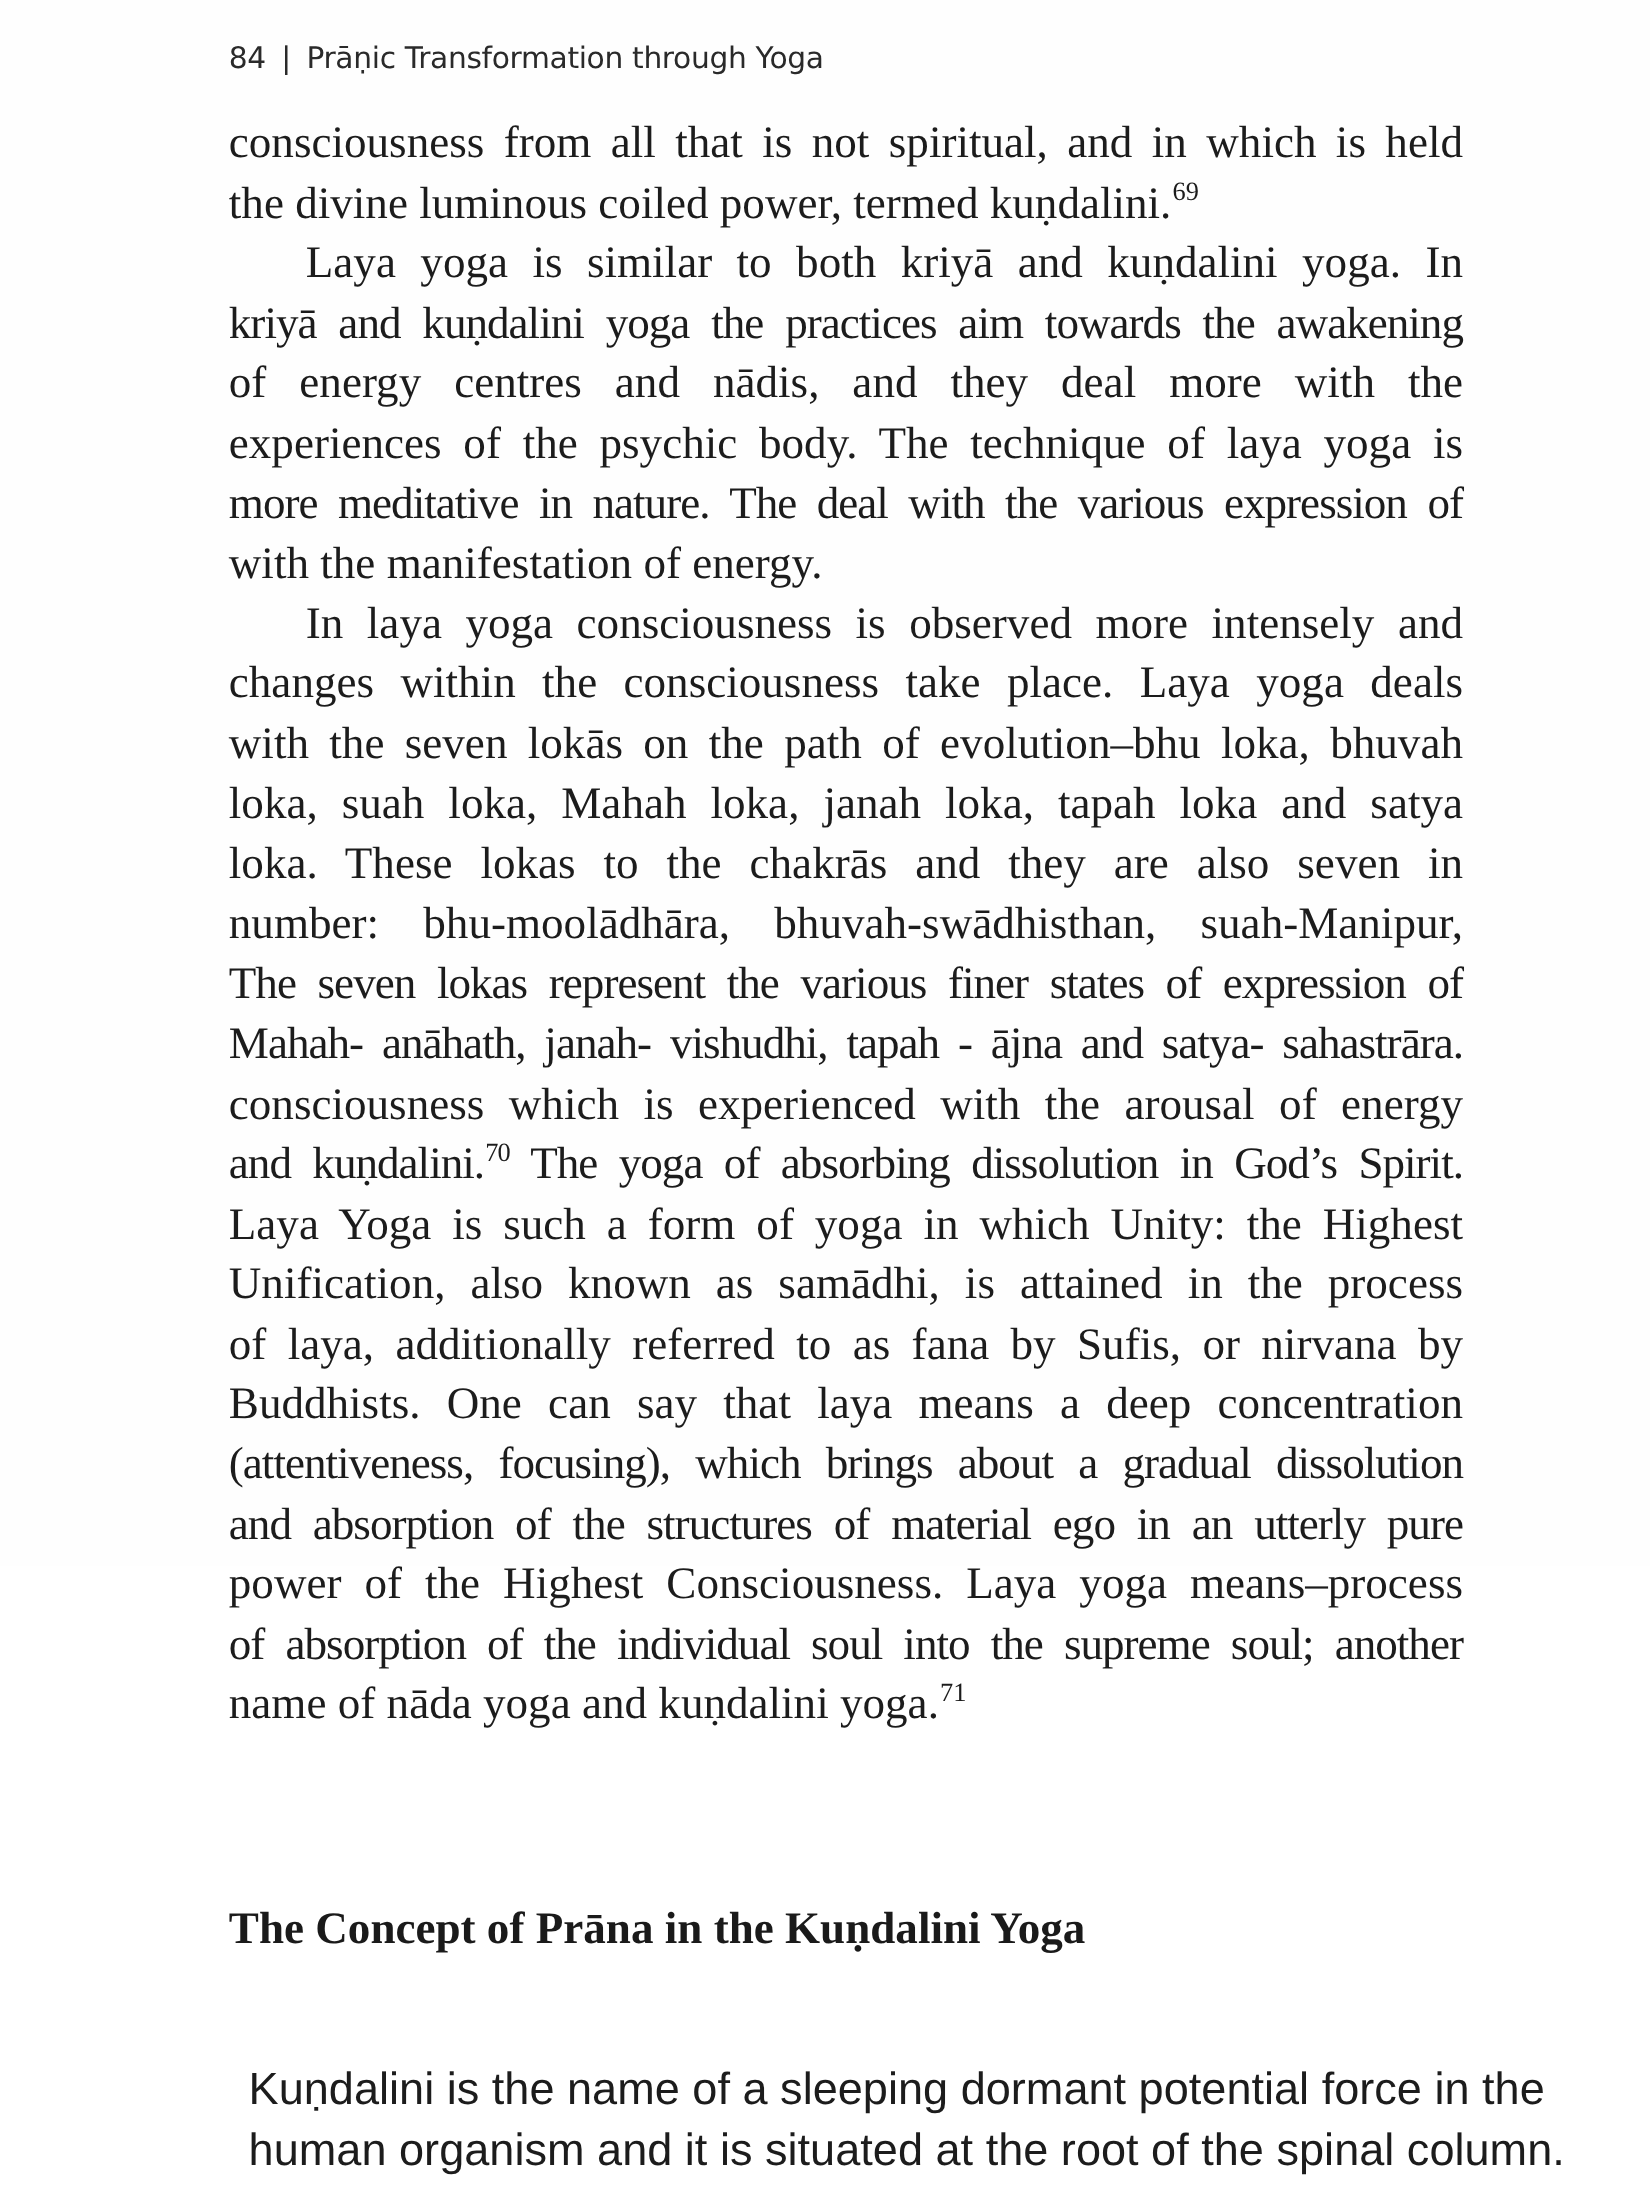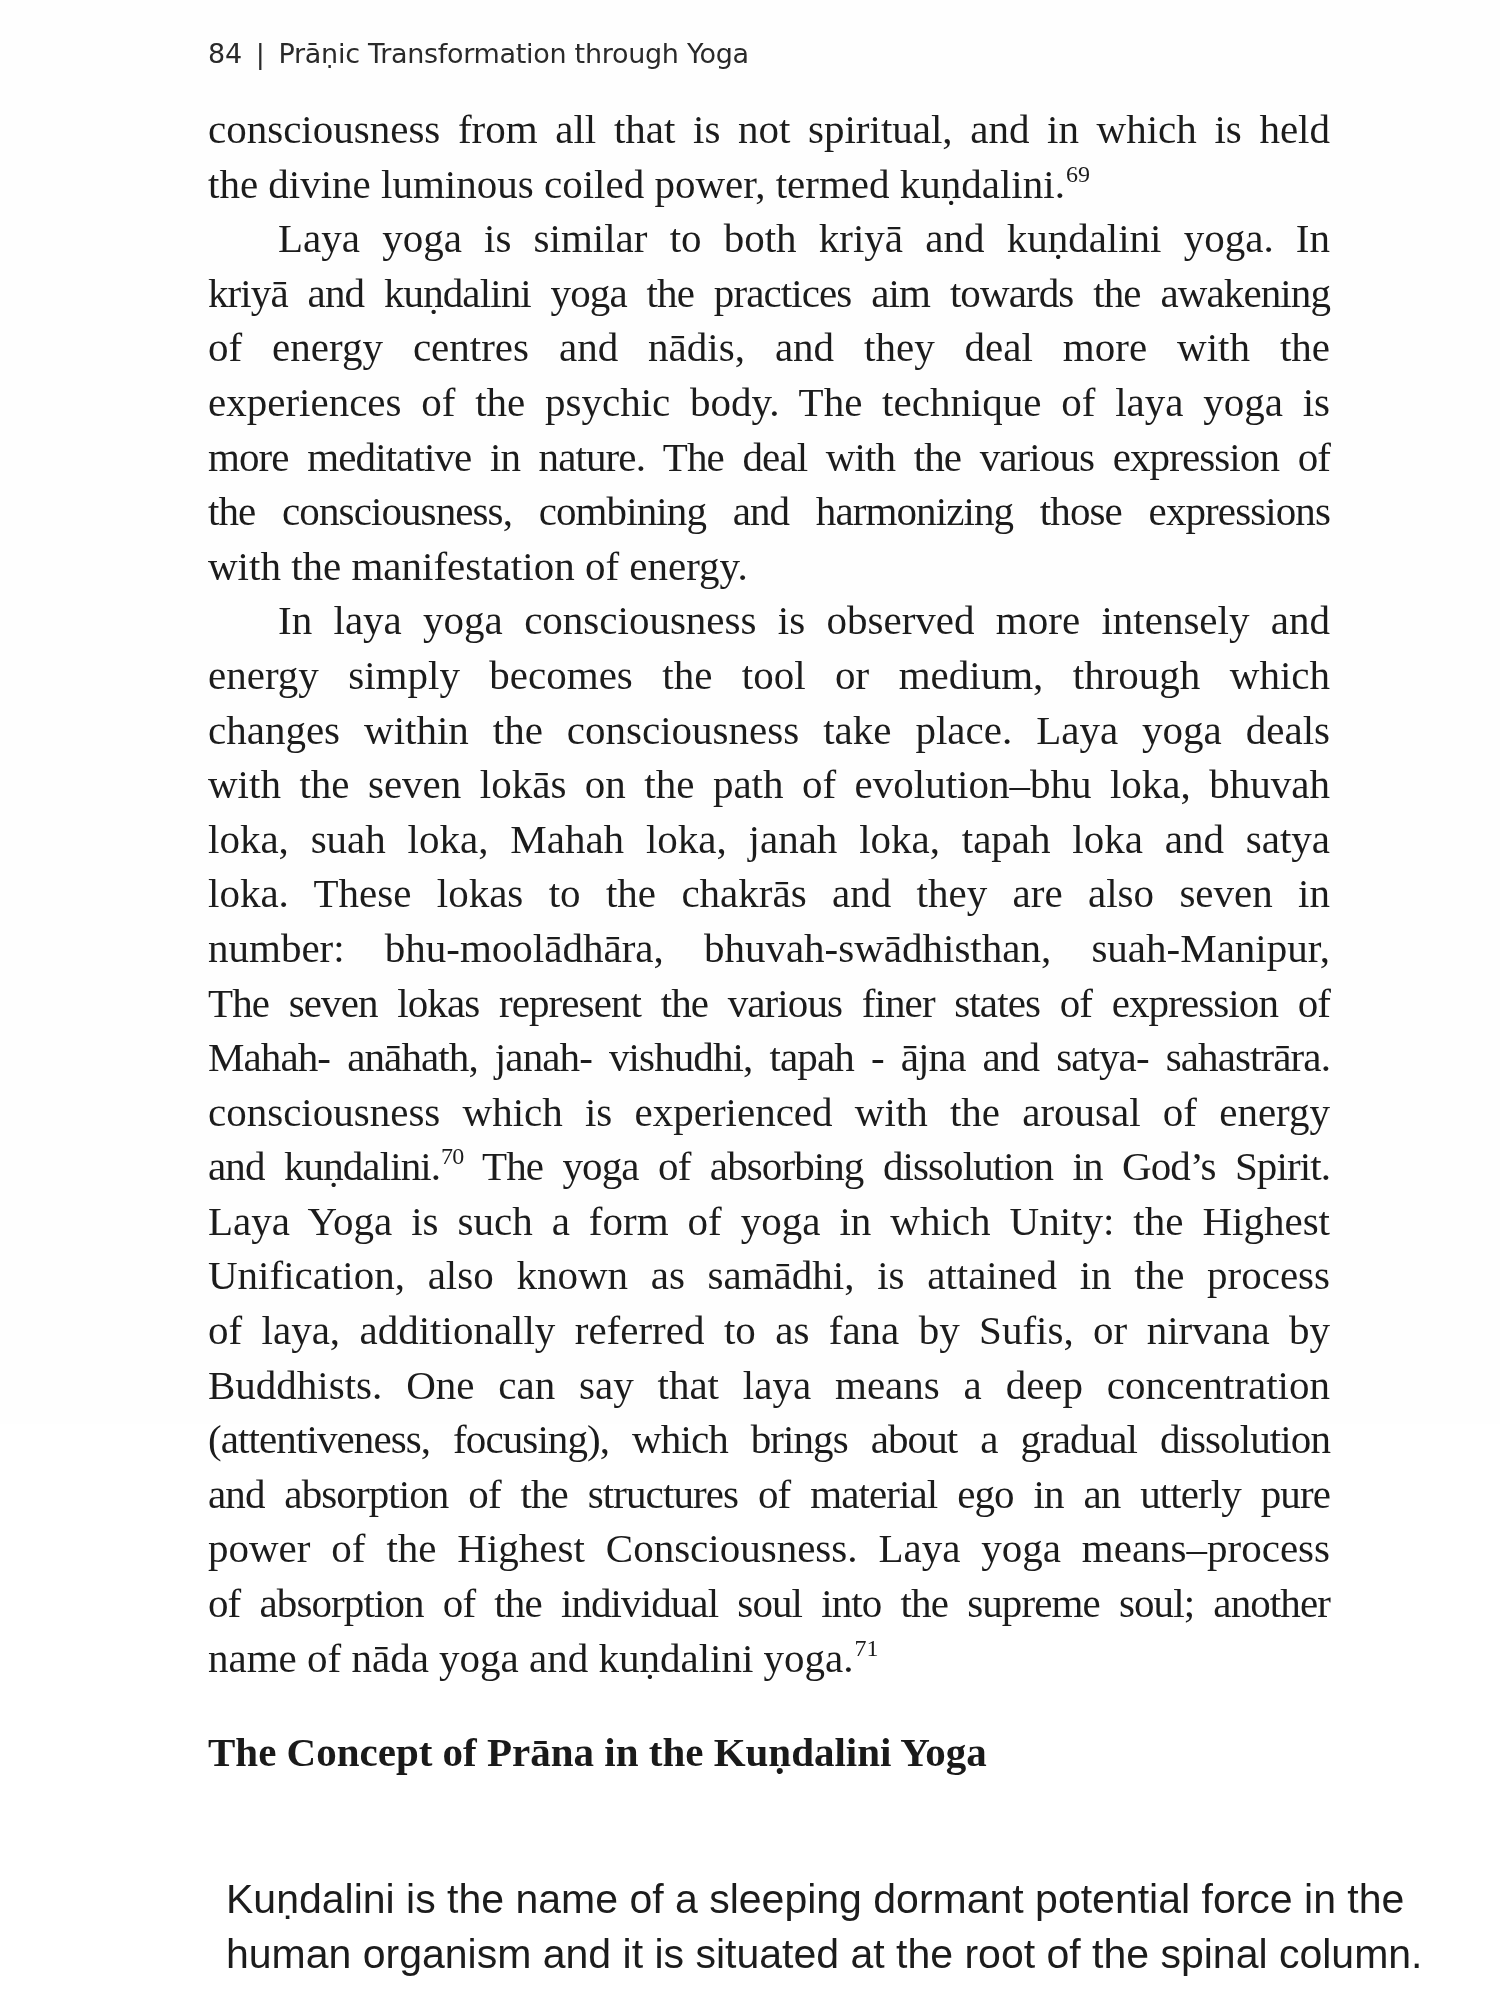--- a/index.html
+++ b/index.html
@@ -97,27 +97,25 @@
       <span class="line">consciousness from all that is not spiritual, and in which is held</span>
       <span class="line last"><span>the divine luminous coiled power, termed kuṇdalini.</span><sup>69</sup></span>
     </div>
 
     <div class="para">
       <span class="line indent">Laya yoga is similar to both kriyā and kuṇdalini yoga. In</span>
       <span class="line cond">kriyā and kuṇdalini yoga the practices aim towards the awakening</span>
       <span class="line">of energy centres and nādis, and they deal more with the</span>
       <span class="line">experiences of the psychic body. The technique of laya yoga is</span>
       <span class="line cond">more meditative in nature. The deal with the various expression of</span>
-      <span class="line cond">the consciousness, combining and harmonizing those expressions</span>
       <span class="line last">with the manifestation of energy.</span>
     </div>
 
     <div class="para">
       <span class="line indent">In laya yoga consciousness is observed more intensely and</span>
-      <span class="line">energy simply becomes the tool or medium, through which</span>
       <span class="line">changes within the consciousness take place. Laya yoga deals</span>
       <span class="line">with the seven lokās on the path of evolution–bhu loka, bhuvah</span>
       <span class="line">loka, suah loka, Mahah loka, janah loka, tapah loka and satya</span>
       <span class="line">loka. These lokas to the chakrās and they are also seven in</span>
       <span class="line">number: bhu-moolādhāra, bhuvah-swādhisthan, suah-Manipur,</span>
       <span class="line cond">The seven lokas represent the various finer states of expression of</span>
       <span class="line cond">Mahah- anāhath, janah- vishudhi, tapah - ājna and satya- sahastrāra.</span>
       <span class="line">consciousness which is experienced with the arousal of energy</span>
       <span class="line cond"><span>and kuṇdalini.</span><sup>70</sup><span> The yoga of absorbing dissolution in God’s Spirit.</span></span>
       <span class="line">Laya Yoga is such a form of yoga in which Unity: the Highest</span>

